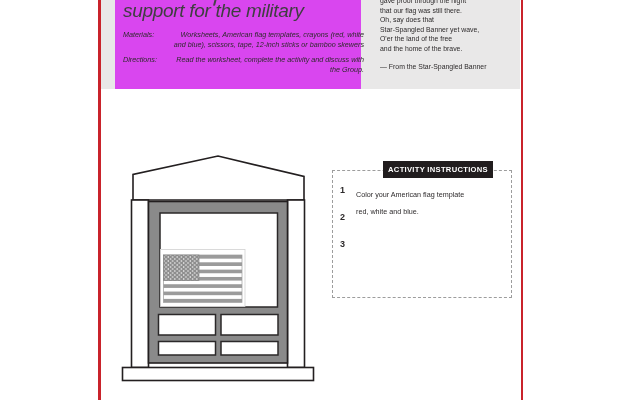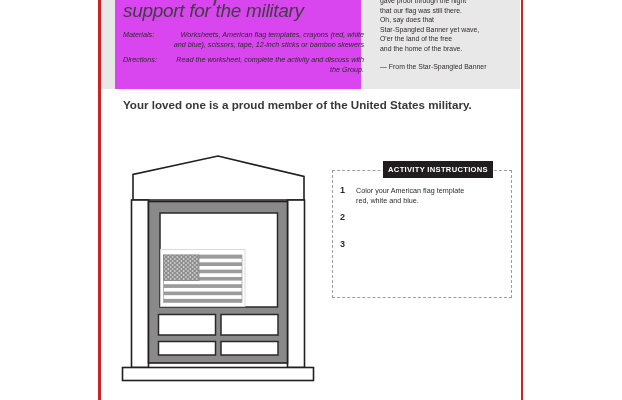--- a/index.html
+++ b/index.html
@@ -33,21 +33,21 @@
 
   
   .illustration{position:absolute;left:0;top:0;width:622px;height:400px;pointer-events:none;}
 
   
   .instr-box{position:absolute;left:332px;top:170px;width:178px;height:126px;border:1px dashed #9d9d9d;}
   .instr-header{position:absolute;left:363px;top:161px;width:110px;height:17px;background:#211d1e;color:#ffffff;
     font-size:7.6px;font-weight:bold;letter-spacing:0.3px;display:flex;align-items:center;justify-content:center;margin-left:20px;}
   .instr-item{position:absolute;left:340px;width:166px;}
   .instr-item .num{position:absolute;left:0;top:0;font-size:9px;font-weight:600;color:#2d2a2b;}
-  .instr-item .txt{position:absolute;left:16px;top:1px;width:150px;font-size:7.2px;line-height:10px;color:#2d2a2b;white-space:pre-line;}
+  .instr-item .txt{position:absolute;left:16px;top:1px;width:150px;font-size:7.2px;line-height:17px;color:#2d2a2b;white-space:pre-line;}
   .item-1{top:185px;height:22px;}
   .item-2{top:212px;height:22px;}
   .item-3{top:239px;height:42px;}
 </style>
 </head>
 <body>
 
 <div class="canvas">
 
   <div class="vrule left"></div>
@@ -72,21 +72,20 @@
       <div>gave proof through the night</div>
       <div>that our flag was still there.</div>
       <div>Oh, say does that</div>
       <div>Star-Spangled Banner yet wave,</div>
       <div>O'er the land of the free</div>
       <div>and the home of the brave.</div>
       <div class="poem-attr">— From the Star-Spangled Banner</div>
     </div>
   </div>
 
-  <div class="body-headline">Your loved one is a proud member of the United States military.</div>
 
   <svg class="illustration" width="622" height="400" viewBox="0 0 622 400" xmlns="http://www.w3.org/2000/svg">
     <defs>
       <pattern id="stars" width="4.4" height="4" patternUnits="userSpaceOnUse">
         <rect width="4.4" height="4" fill="#8e8e8e"></rect>
         <circle cx="1.1" cy="1" r="0.75" fill="#ffffff"></circle>
         <circle cx="3.3" cy="3" r="0.75" fill="#ffffff"></circle>
       </pattern>
       <pattern id="stripes" x="163.5" y="255" width="78.5" height="7.31" patternUnits="userSpaceOnUse">
         <rect width="78.5" height="3.655" fill="#9b9b9b"></rect>

